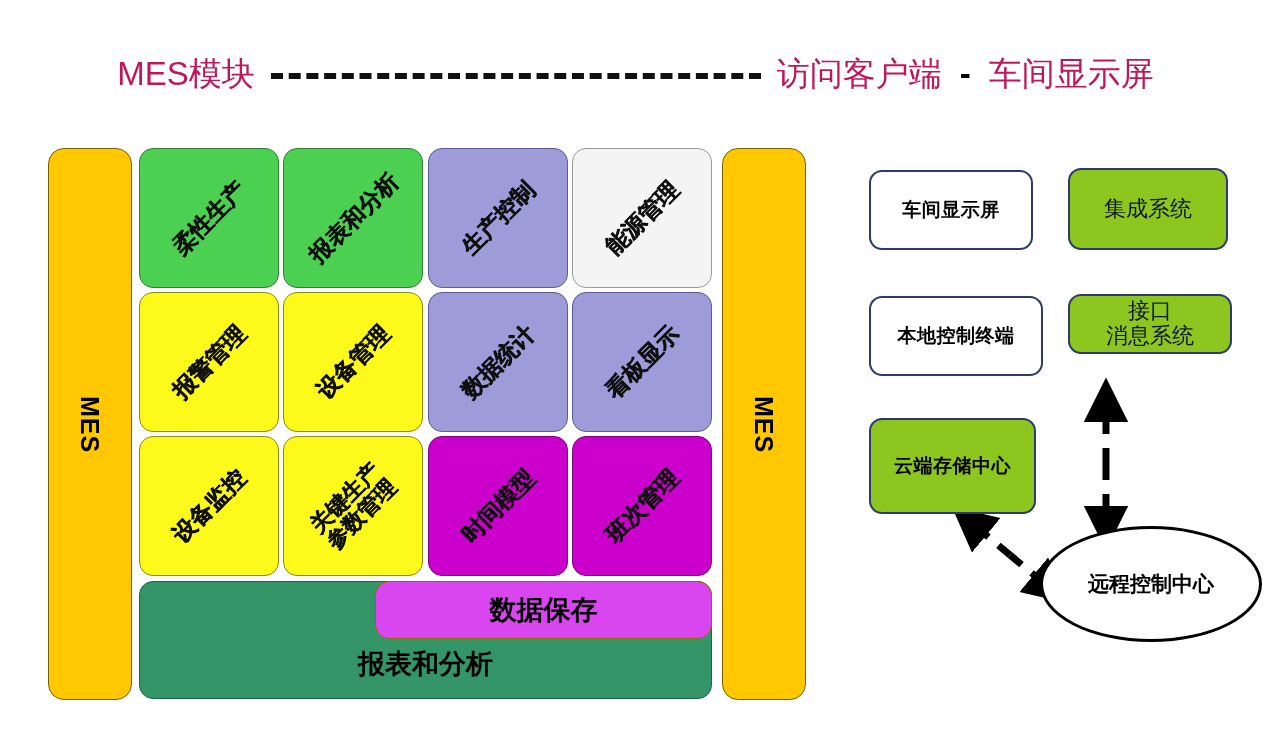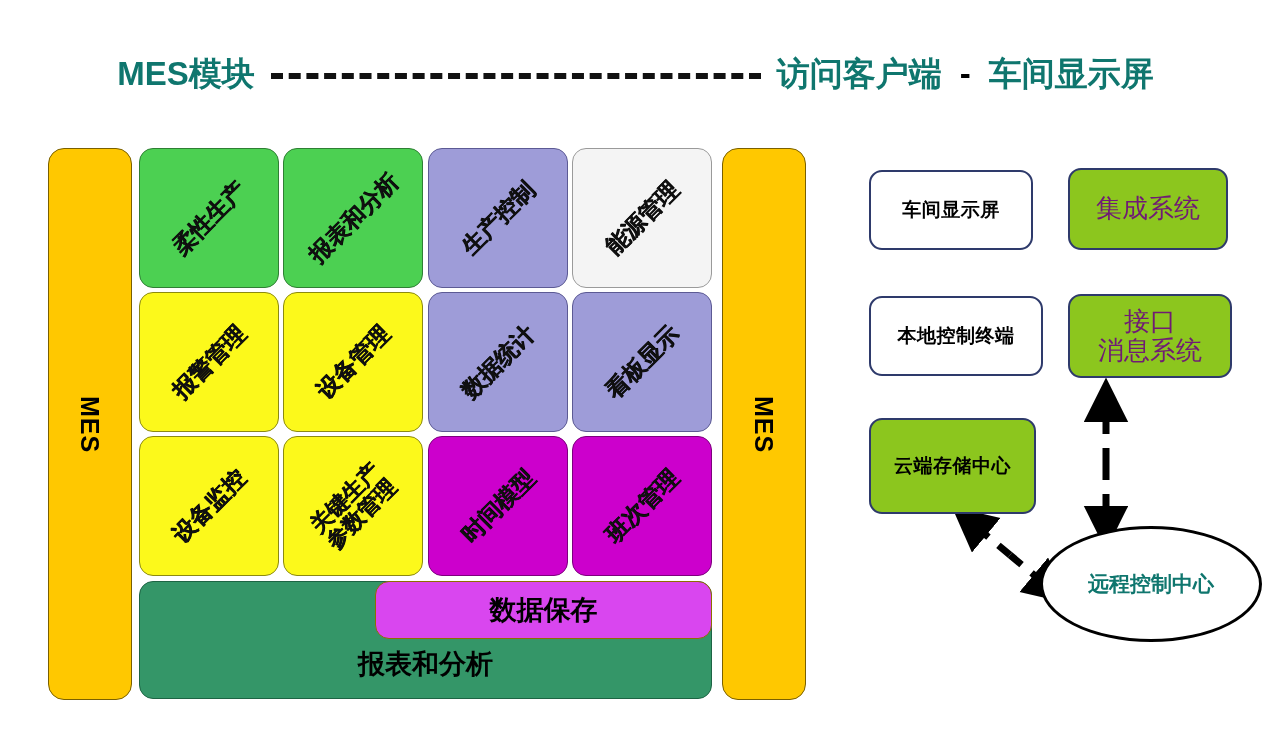--- a/index.html
+++ b/index.html
@@ -17,22 +17,22 @@
     position: absolute;
     left: 0; top: 44px;
     width: 1271px; height: 60px;
     display: flex;
     align-items: center;
     justify-content: center;
     gap: 0px;
   }
   .hdr-text {
     font-size: 33px;
-    font-weight: bold;
-    color: #0f766e;
+    font-weight: normal;
+    color: #be185d;
     letter-spacing: 0px;
     white-space: nowrap;
   }
   .hdr-dash {
     height: 0;
     width: 490px;
     border-top: 6px dashed #111111;
     margin: 0 16px;
     position: relative;
     top: 2px;
@@ -108,32 +108,32 @@
   }
   .pnode.greenbx {
     background: #8CC61E;
     border: 2.6px solid #2E3A6B;
   }
   .plabel-bold {
     font-size: 19px; font-weight: bold; color: #000000;
     white-space: nowrap; letter-spacing: 0.5px;
   }
   .plabel-reg {
-    font-size: 26px; font-weight: normal; color: #701a75;
+    font-size: 22px; font-weight: normal; color: #0f172a;
     white-space: pre-line; line-height: 1.12;
   }
   .ellipse {
     position: absolute;
     border: 3.4px solid #000;
     border-radius: 50%;
     background: #fff;
     display: flex; align-items: center; justify-content: center;
   }
   .ellipse .elabel {
-    font-size: 21px; font-weight: bold; color: #0f766e; white-space: nowrap;
+    font-size: 21px; font-weight: bold; color: #000000; white-space: nowrap;
   }
   svg.arrows { position: absolute; left: 0; top: 0; width: 431px; height: 730px; overflow: visible; }
 </style>
 </head>
 <body>
 
 <div id="root">
 
   <div class="header">
     <span class="hdr-text">MES模块</span>
@@ -227,21 +227,21 @@
     <div class="pnode outline" style="left:29px; top:296px; width:174px; height:80px;">
       <span class="plabel-bold">本地控制终端</span>
     </div>
     <div class="pnode greenbx" style="left:29px; top:418px; width:167px; height:96px;">
       <span class="plabel-bold">云端存储中心</span>
     </div>
 
     <div class="pnode greenbx" style="left:228px; top:168px; width:160px; height:82px;">
       <span class="plabel-reg">集成系统</span>
     </div>
-    <div class="pnode greenbx" style="left:228px; top:294px; width:164px; height:84px;">
+    <div class="pnode greenbx" style="left:228px; top:294px; width:164px; height:60px;">
       <span class="plabel-reg">接口
 消息系统</span>
     </div>
 
     <div class="ellipse" style="left:200px; top:526px; width:222px; height:116px;">
       <span class="elabel">远程控制中心</span>
     </div>
 
   </div>
 

